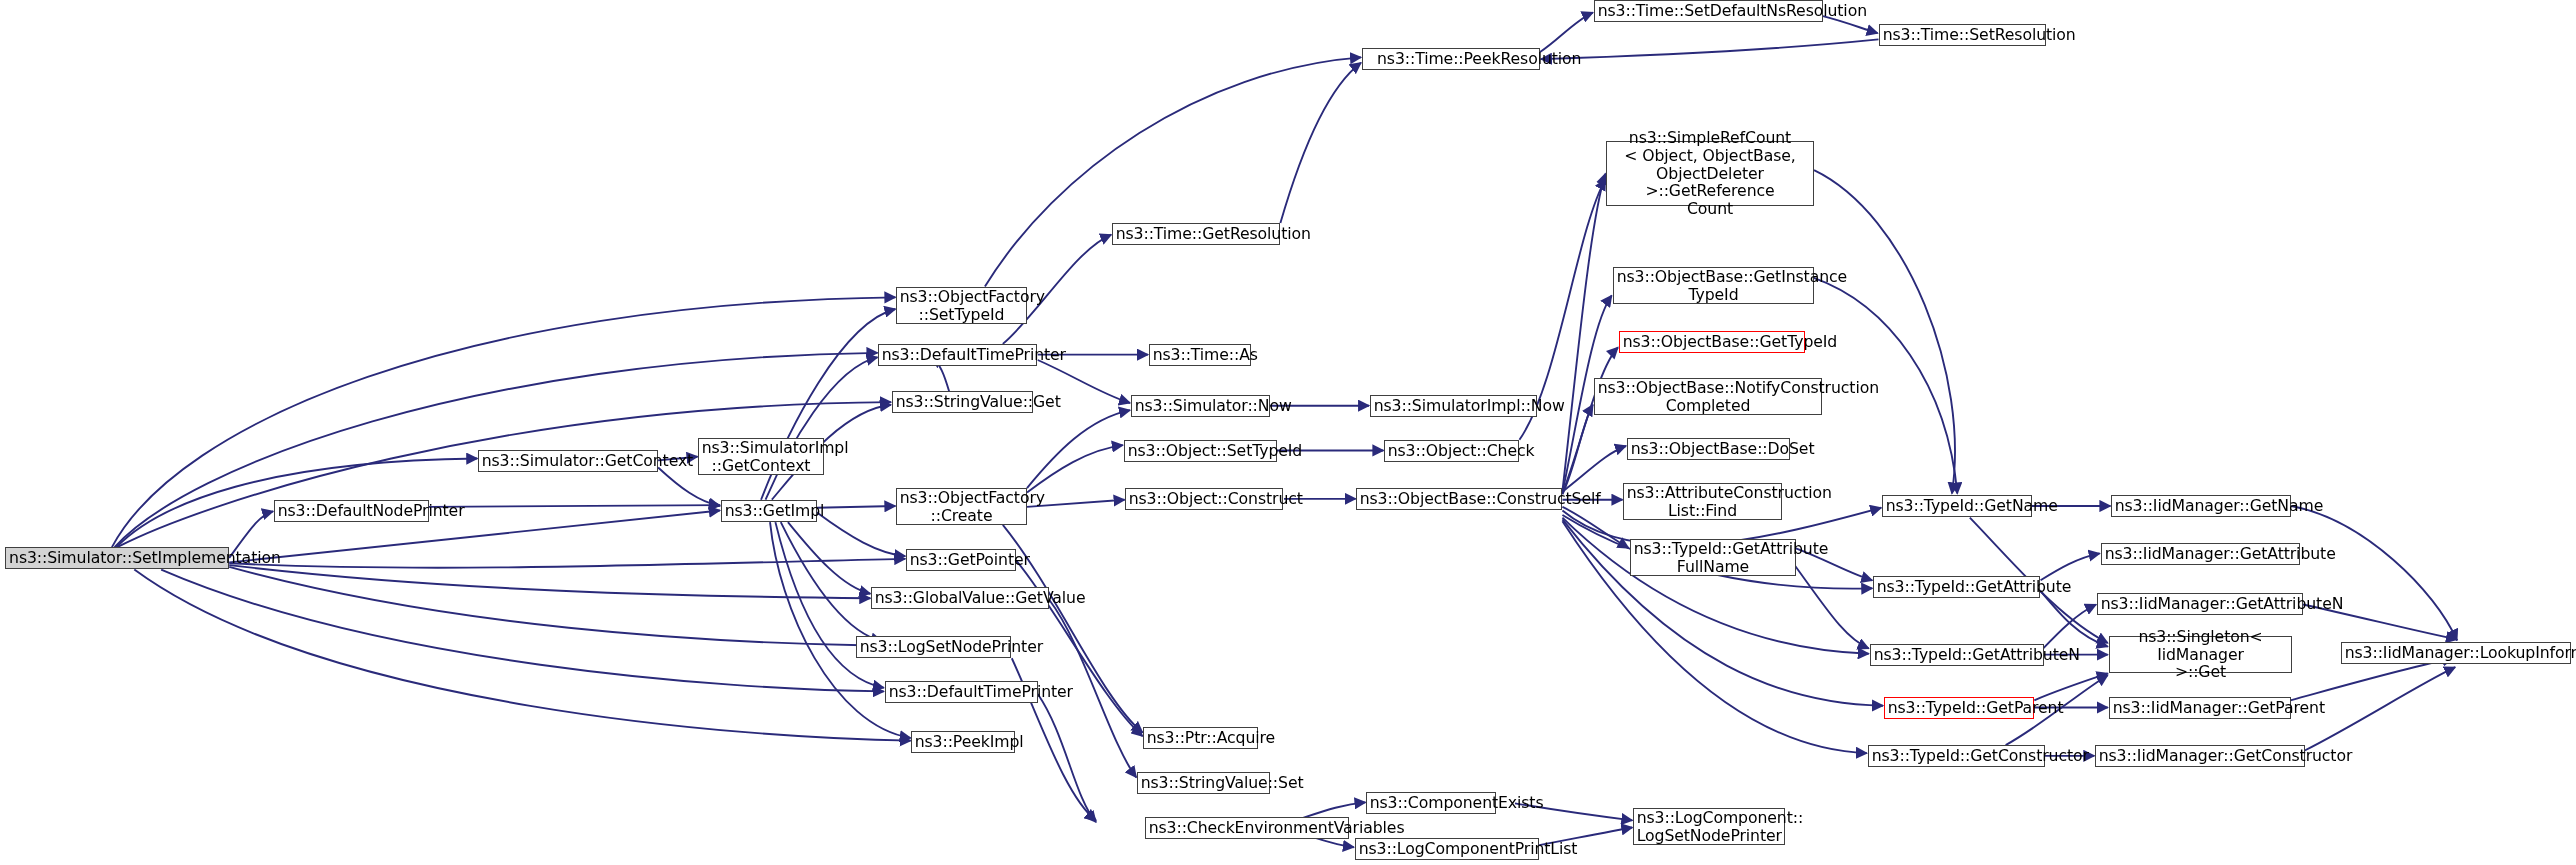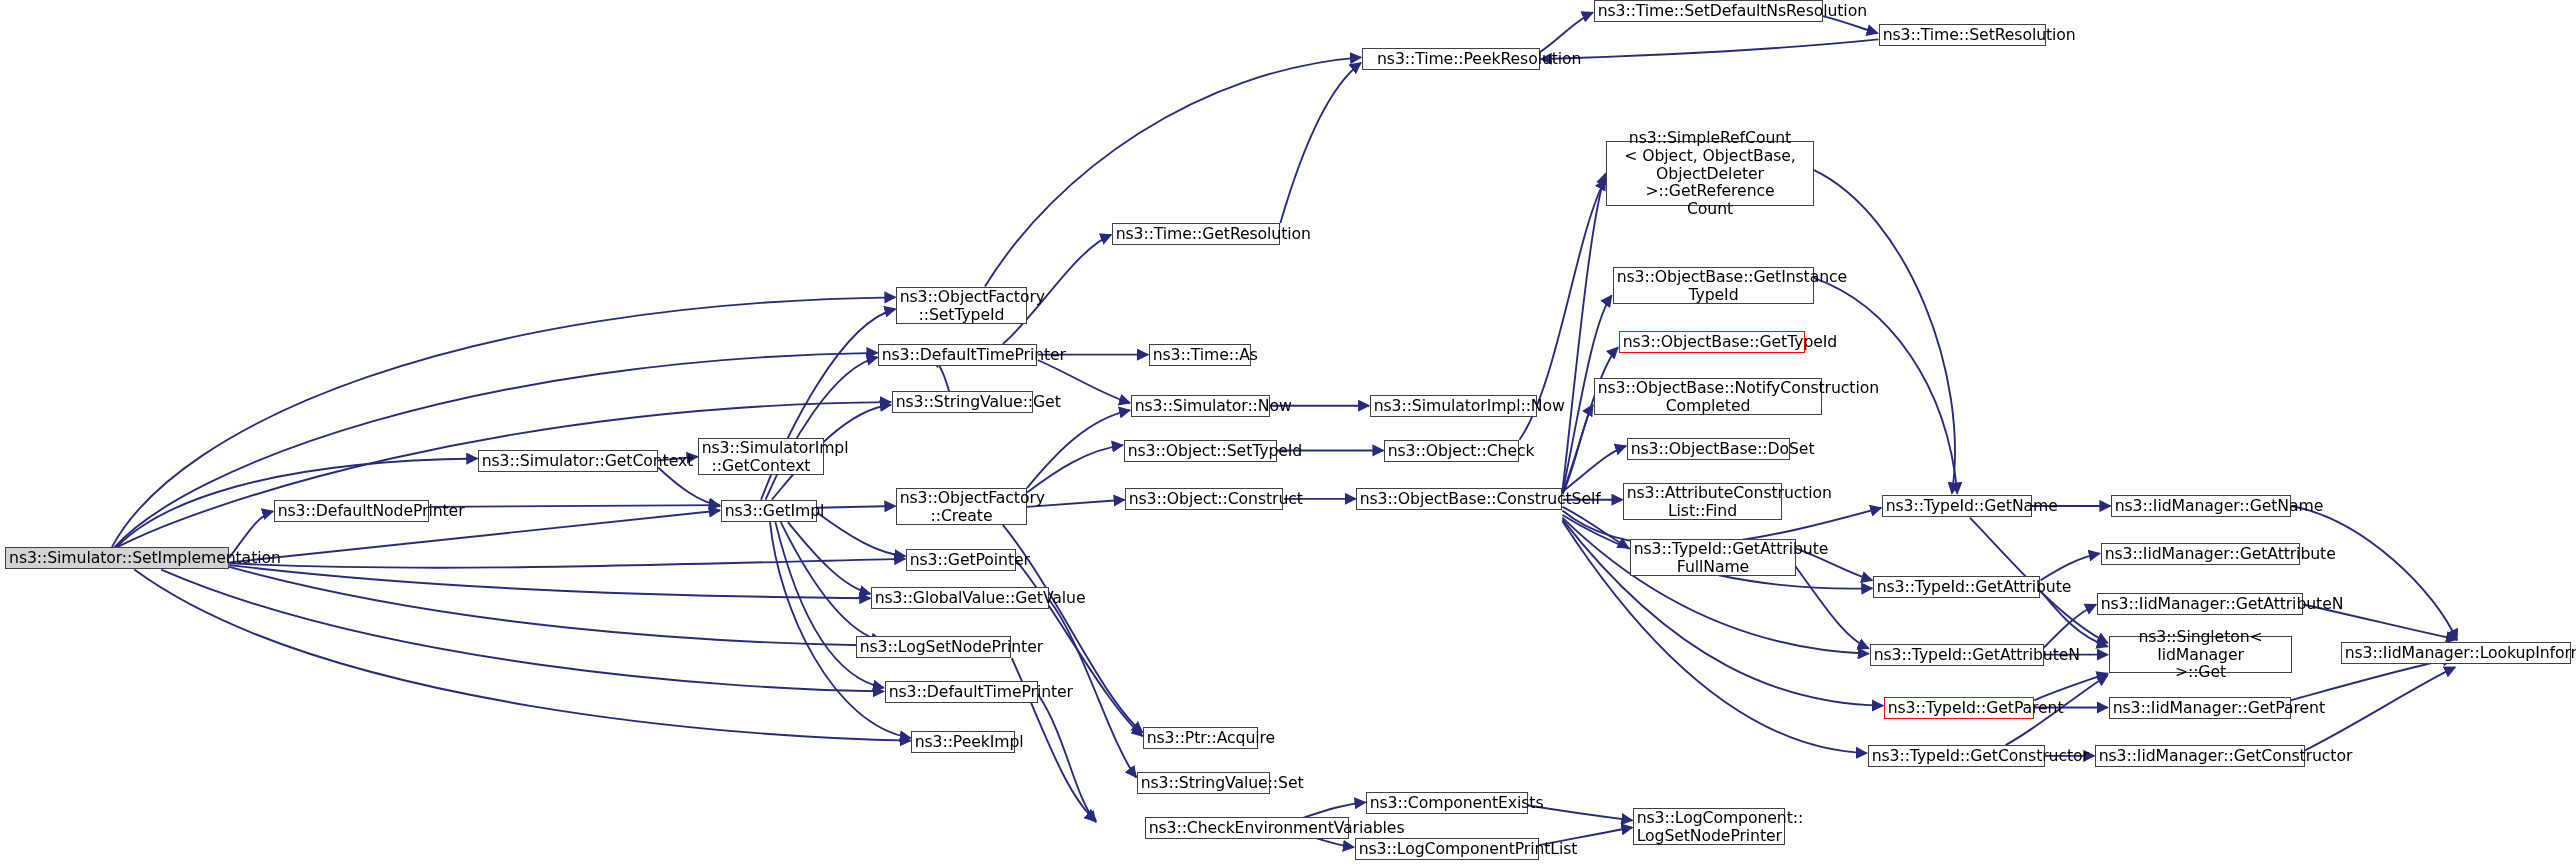--- a/index.html
+++ b/index.html
@@ -167,19 +167,19 @@
       <div class="node" style="left: 2101px; top: 543px; width: 199px; height: 22.4px;"><span class="lbl">ns3::IidManager::GetAttribute</span></div>
       <div class="node" style="left: 2097px; top: 593px; width: 206px; height: 22.4px;"><span class="lbl">ns3::IidManager::GetAttributeN</span></div>
       <div class="node" style="left: 2109px; top: 636px; width: 183px; height: 37px;"><span class="lbl">ns3::Singleton&lt; IidManager
 &gt;::Get</span></div>
       <div class="node" style="left: 2109px; top: 697px; width: 182px; height: 22.4px;"><span class="lbl">ns3::IidManager::GetParent</span></div>
       <div class="node" style="left: 2095px; top: 745px; width: 210px; height: 22.4px;"><span class="lbl">ns3::IidManager::GetConstructor</span></div>
       <div class="node" style="left: 2341px; top: 642px; width: 230px; height: 22.4px;"><span class="lbl">ns3::IidManager::LookupInformation</span></div>
       <div class="node" style="left: 1143px; top: 727px; width: 115px; height: 22.4px;"><span class="lbl">ns3::Ptr::Acquire</span></div>
       <div class="node" style="left: 1137px; top: 772px; width: 133px; height: 22.4px;"><span class="lbl">ns3::StringValue::Set</span></div>
       <div class="node" style="left: 1097px; top: 817px; width: 204px; height: 22.4px; margin-left: 48px;"><span class="lbl">ns3::CheckEnvironmentVariables</span></div>
-      <div class="node" style="left: 1366px; top: 792px; width: 162px; height: 22.4px;"><span class="lbl">ns3::ComponentExists</span></div>
+      <div class="node" style="left: 1366px; top: 792px; width: 130px; height: 22.4px;"><span class="lbl">ns3::ComponentExists</span></div>
       <div class="node" style="left: 1355px; top: 838px; width: 184px; height: 22.4px;"><span class="lbl">ns3::LogComponentPrintList</span></div>
       <div class="node" style="left: 1633px; top: 808px; width: 152px; height: 37px;"><span class="lbl">ns3::LogComponent::
 LogSetNodePrinter</span></div>
     </div>
 </div>
 
 
 </body></html>

